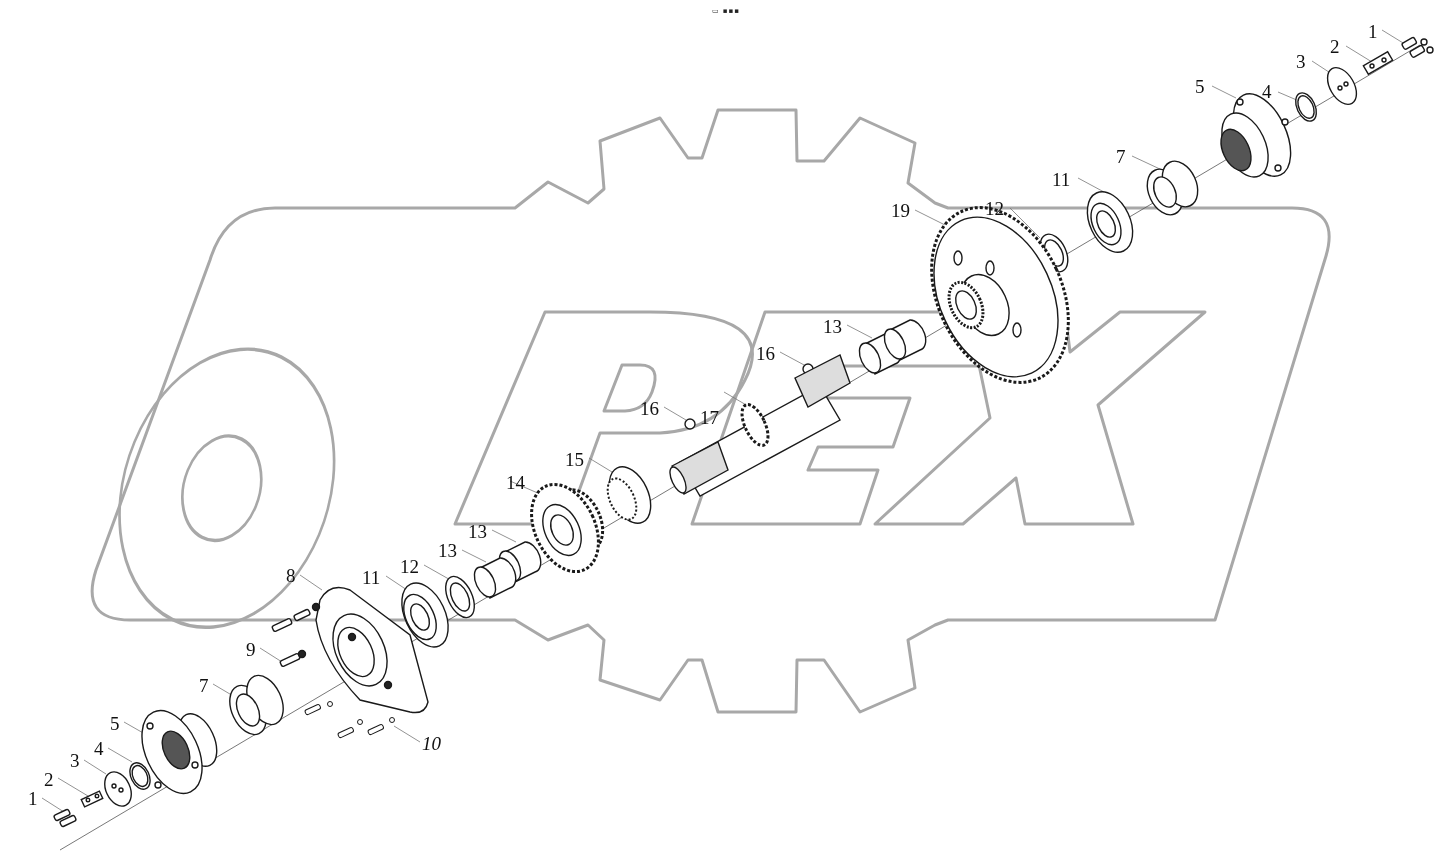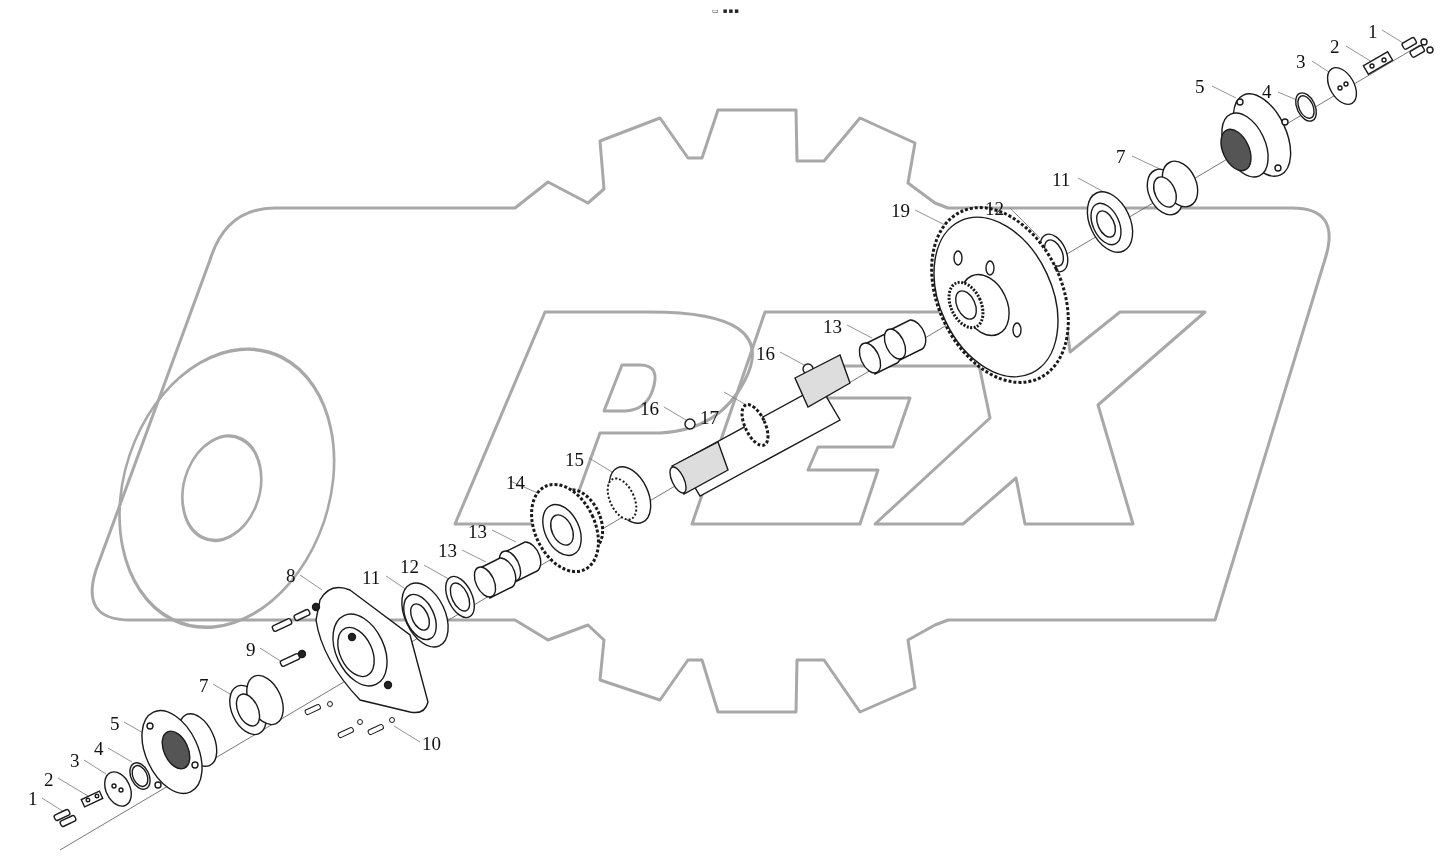--- a/index.html
+++ b/index.html
@@ -251,20 +251,20 @@
   <div class="callout" style="left:640px;top:399px;">16</div>
   <div class="callout" style="left:565px;top:450px;">15</div>
   <div class="callout" style="left:486px;top:473px;margin-left:20px;">14</div>
   <div class="callout" style="left:468px;top:522px;">13</div>
   <div class="callout" style="left:438px;top:541px;">13</div>
   <div class="callout" style="left:400px;top:557px;">12</div>
   <div class="callout" style="left:362px;top:568px;">11</div>
   <div class="callout" style="left:286px;top:566px;">8</div>
   <div class="callout" style="left:246px;top:640px;">9</div>
   <div class="callout" style="left:199px;top:676px;">7</div>
-  <div class="callout" style="left:422px;top:734px;">10</div>
+  <div class="callout" style="left:422px;top:734px;font-style:italic;">10</div>
   <div class="callout" style="left:110px;top:714px;">5</div>
   <div class="callout" style="left:94px;top:739px;">4</div>
   <div class="callout" style="left:70px;top:751px;">3</div>
   <div class="callout" style="left:44px;top:770px;">2</div>
   <div class="callout" style="left:28px;top:789px;">1</div>
 
 </div>
 
 </body></html>

